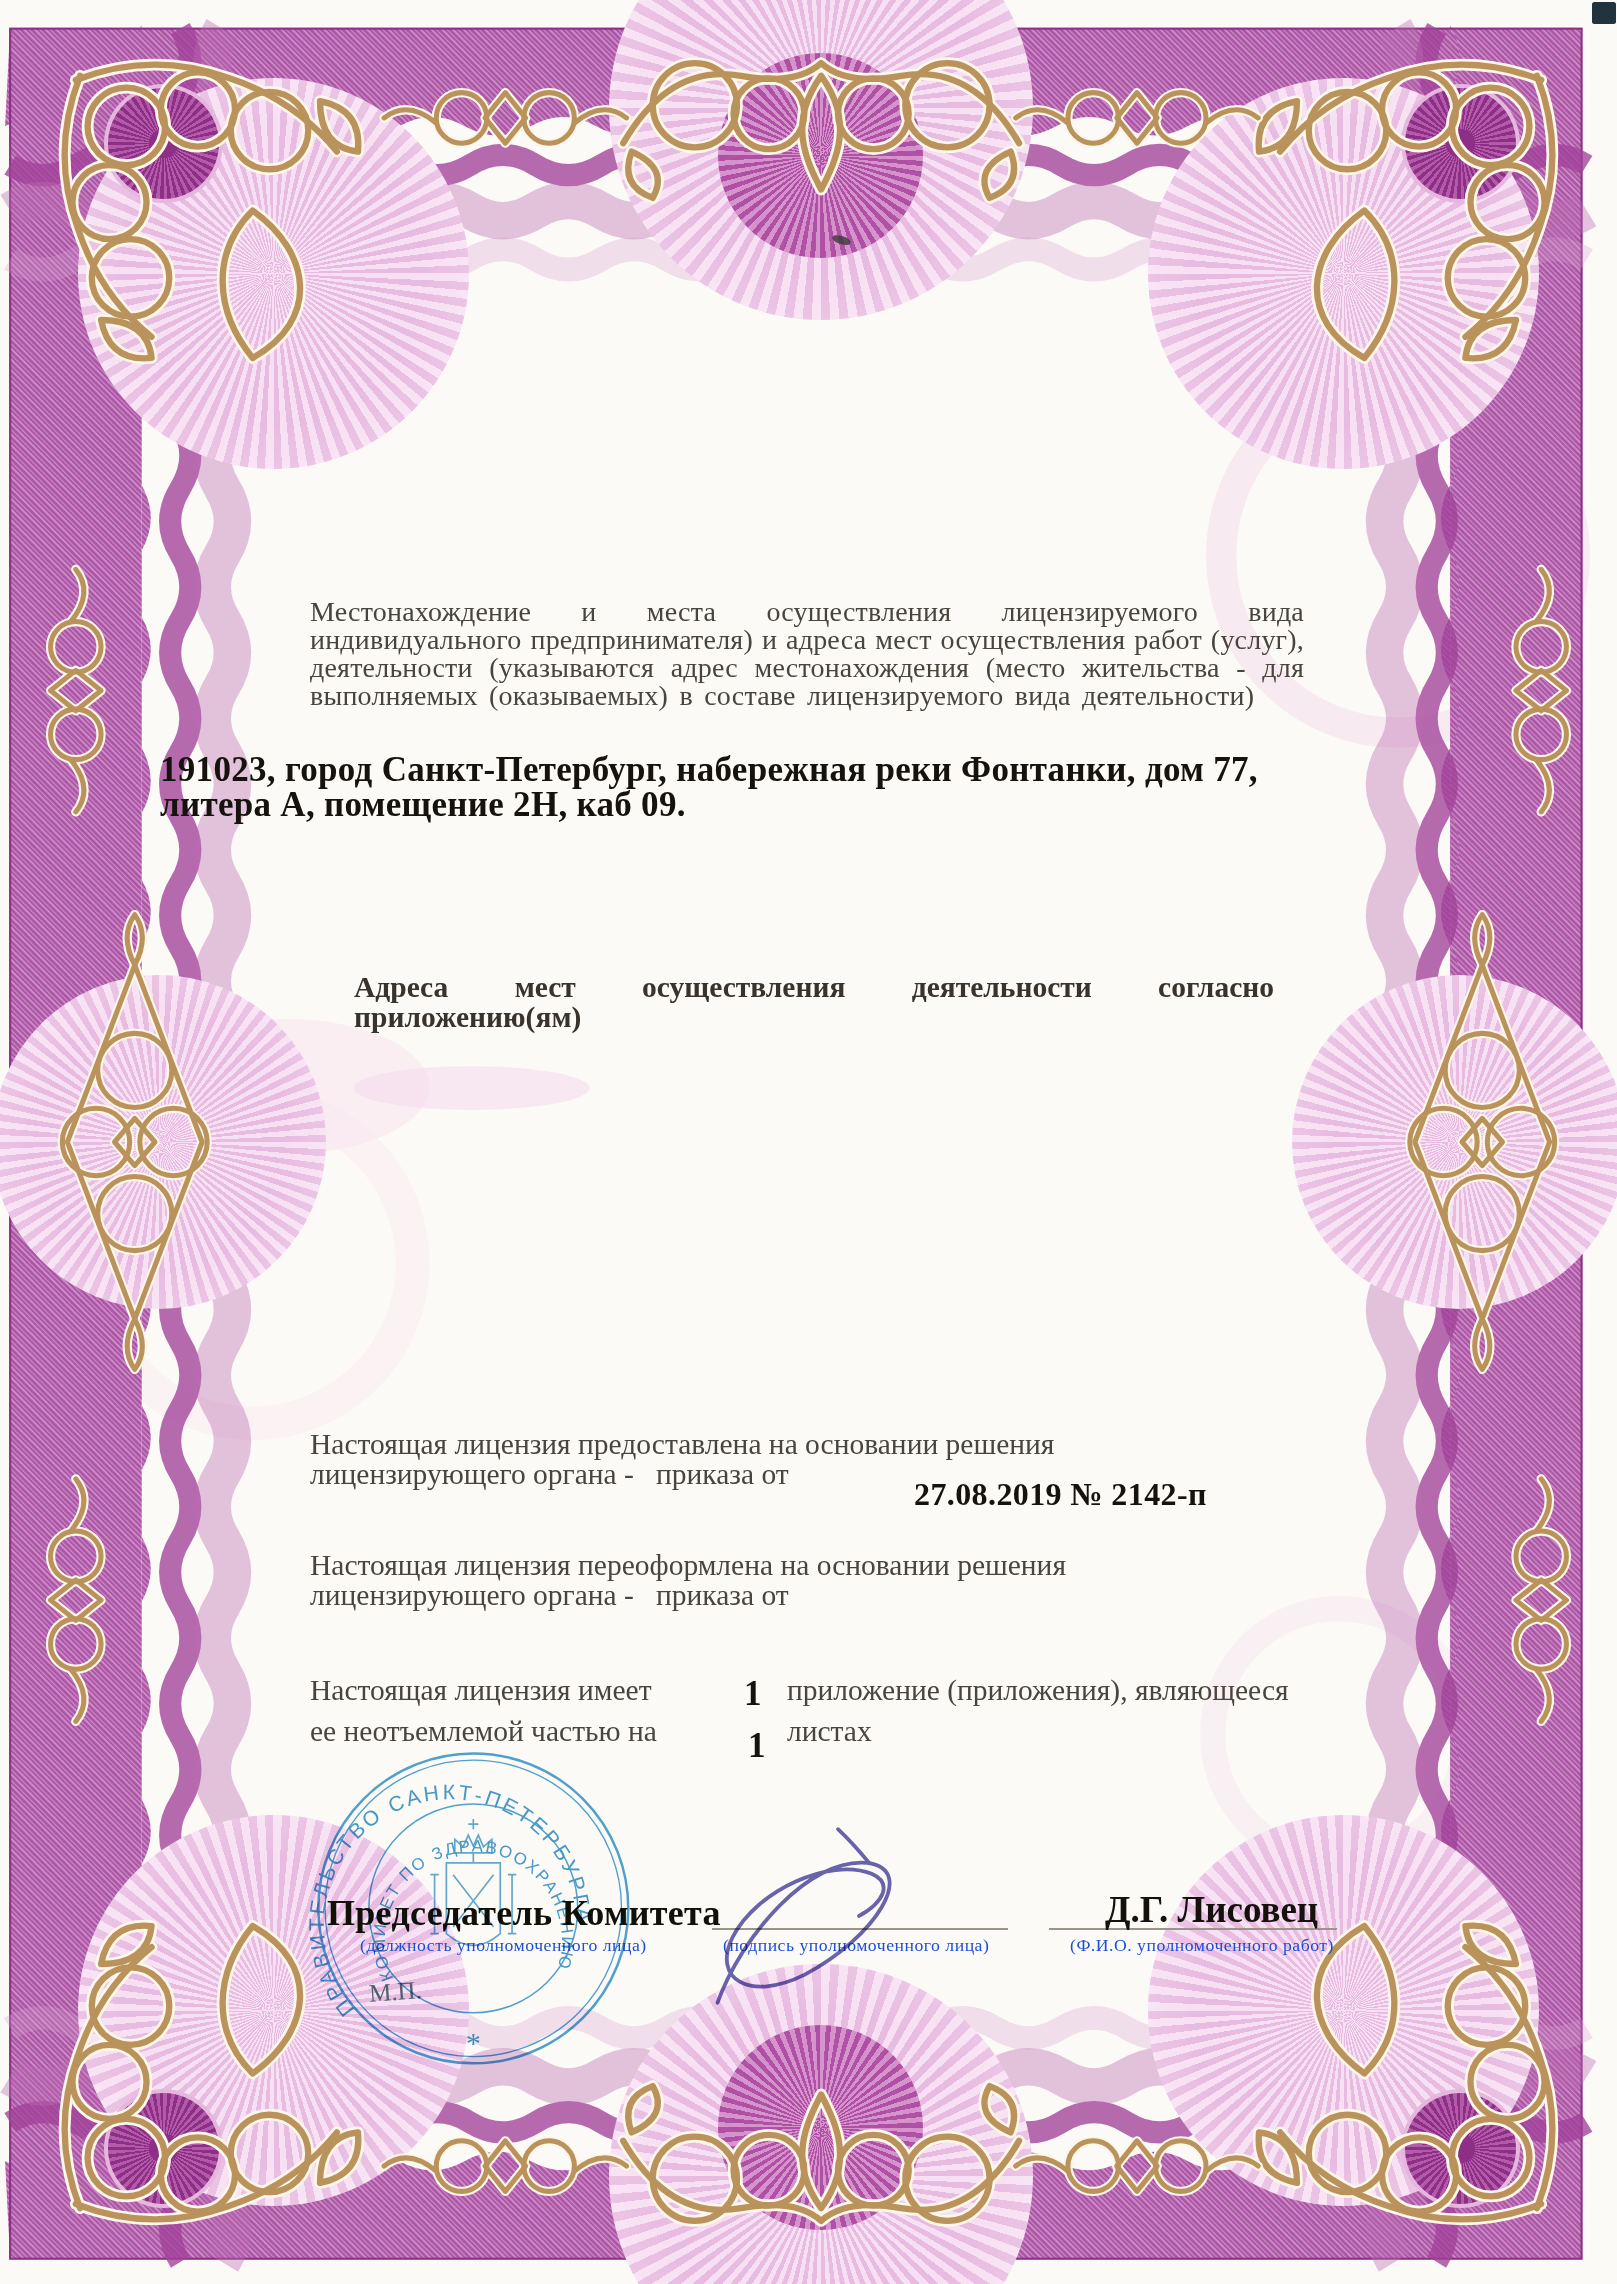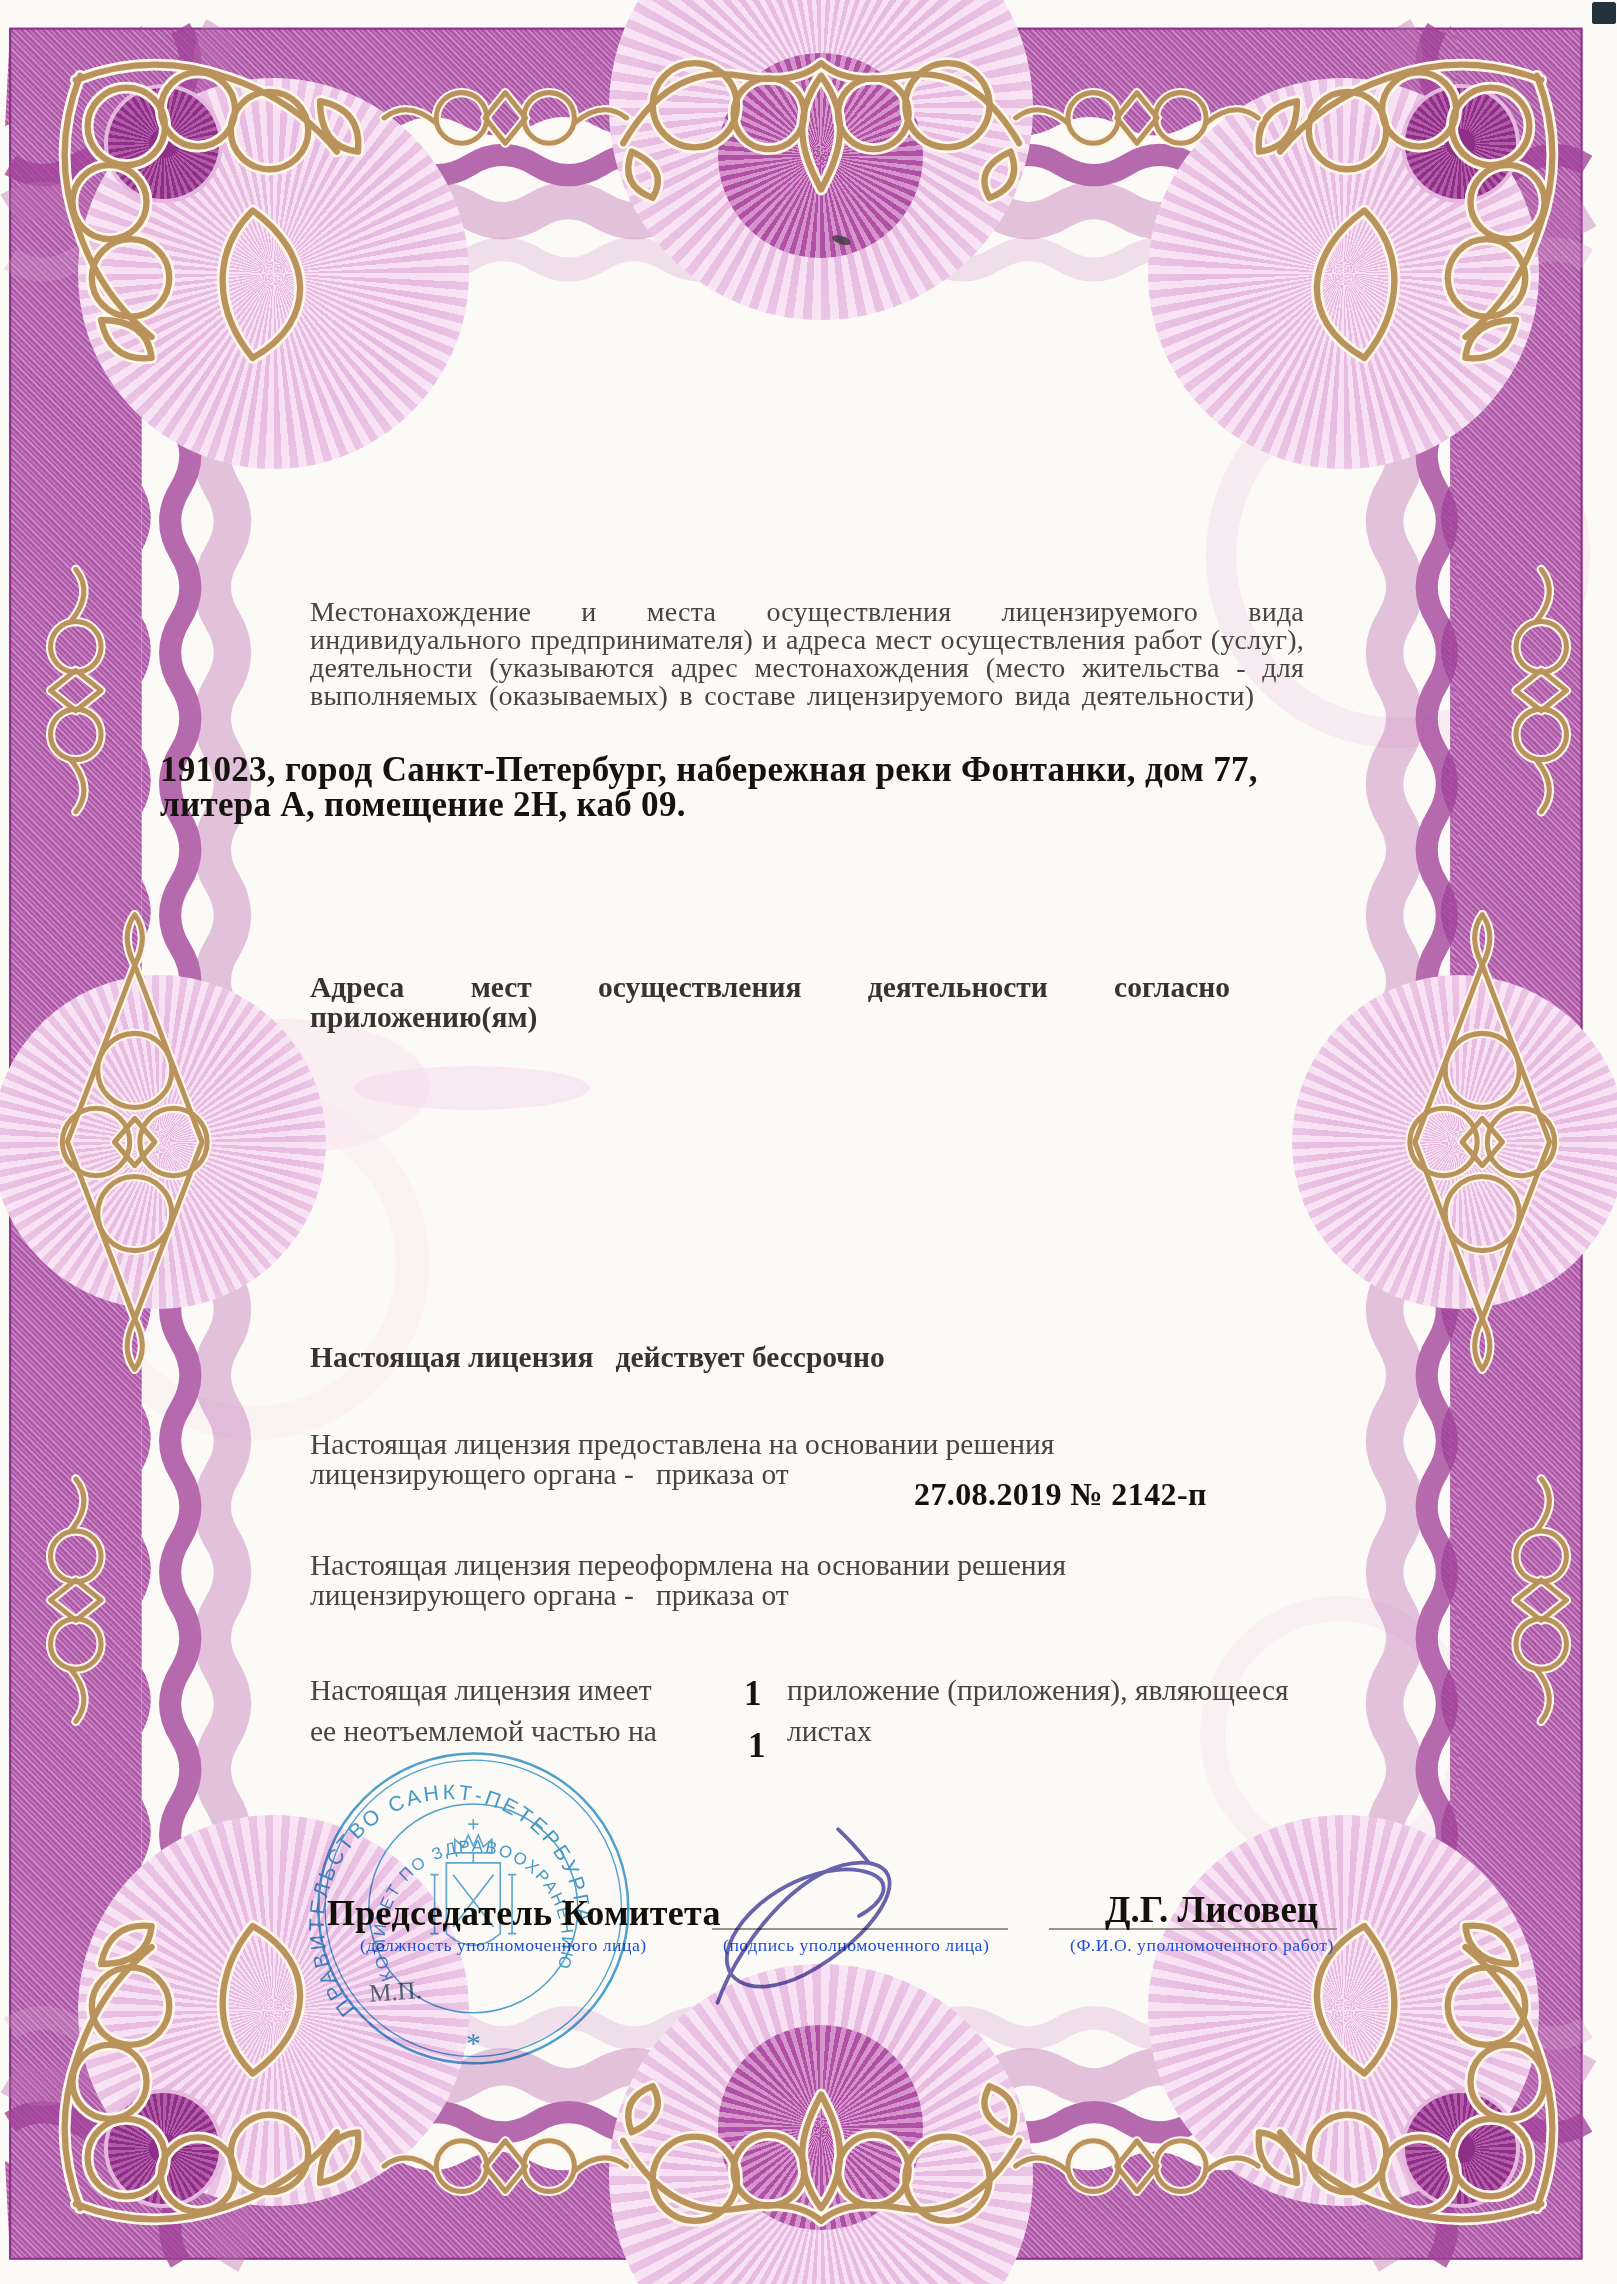--- a/index.html
+++ b/index.html
@@ -24,21 +24,21 @@
   .sunburst{position:absolute;border-radius:50%;z-index:1;width:111px;height:111px;
     border:4.2px solid rgba(233,190,225,.95);
     background:radial-gradient(circle,#8d2f86 0 14.3px,rgba(0,0,0,0) 15px),
       repeating-conic-gradient(#b35aa9 0deg 4deg,#8d2f86 4deg 8deg);}
 
   
   .line{white-space:pre-wrap;line-height:1;}
   .just{text-align:justify;text-align-last:justify;}
   .para{font-size:28px;line-height:34px;color:#4a443e;letter-spacing:0.2px;}
   .clause{font-size:29.5px;line-height:40px;color:#4a443e;}
-  .bold-clause{font-weight:bold;color:#3a332d;}
+  .bold-clause{font-weight:bold;color:#3a332d;margin-left:44px;}
   .addr{font-size:35px;font-weight:bold;line-height:48px;text-align:left;color:#16120e;letter-spacing:0.3px;}
   .caption{font-size:17.7px;color:#1d4ed8;letter-spacing:0.5px;}
   .rule{position:absolute;height:1.7px;background:#9b9488;}
   .text-layer{z-index:3;}
   .orn-layer{z-index:2;}
   .ink-layer{z-index:4;mix-blend-mode:multiply;}
   .artifact{position:absolute;z-index:5;}
 </style>
 </head>
 <body>
@@ -214,21 +214,20 @@
     <div class="abs addr" style="left:160px;top:744px;width:1263px">
       <div class="line">191023, город Санкт-Петербург, набережная реки Фонтанки, дом 77,</div>
       <div class="line">литера А, помещение 2Н, каб 09.</div>
     </div>
 
     <div class="abs clause bold-clause" style="left:310px;top:965px;width:920px;line-height:39px">
       <div class="line just">Адреса мест осуществления деятельности согласно</div>
       <div class="line">приложению(ям)</div>
     </div>
 
-    <div class="abs clause bold-clause line" style="left:310px;top:1329px">Настоящая лицензия   действует бессрочно</div>
 
     <div class="abs clause" style="left:310px;top:1422px;width:1011px">
       <div class="line">Настоящая лицензия предоставлена на основании решения</div>
       <div class="line">лицензирующего органа -   приказа от</div>
     </div>
     <div class="abs line" style="left:914px;top:1470px;font-size:32px;font-weight:bold;color:#16120e;letter-spacing:0.4px">27.08.2019 № 2142-п</div>
 
     <div class="abs clause" style="left:310px;top:1543px;width:1011px">
       <div class="line">Настоящая лицензия переоформлена на основании решения</div>
       <div class="line">лицензирующего органа -   приказа от</div>

